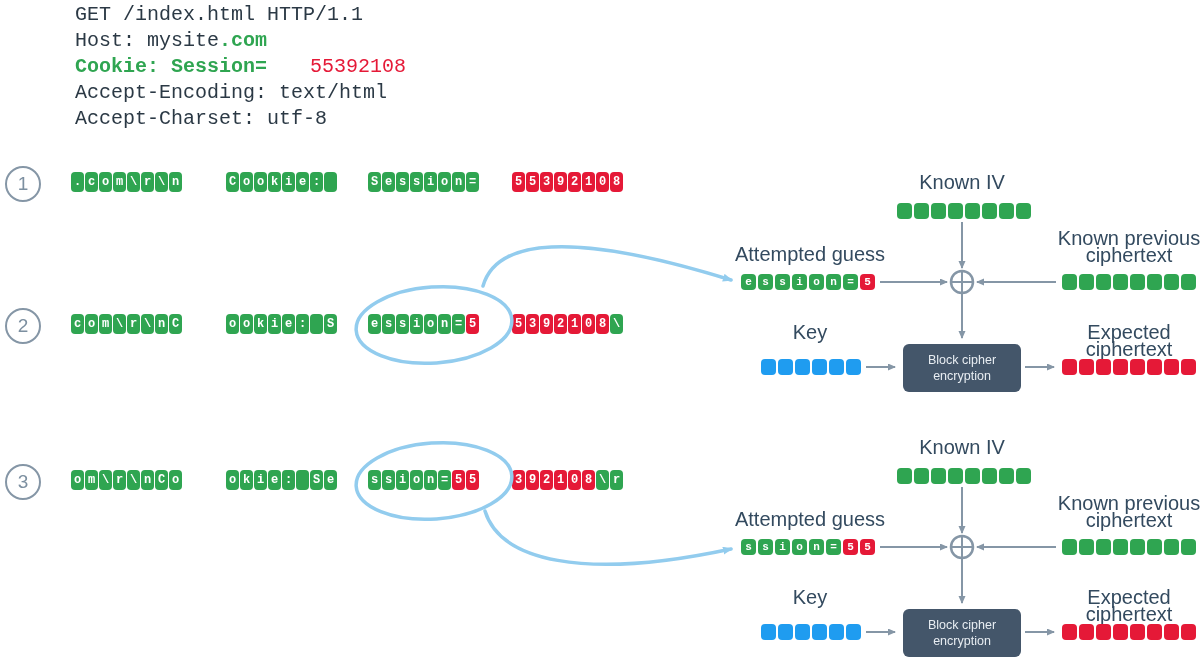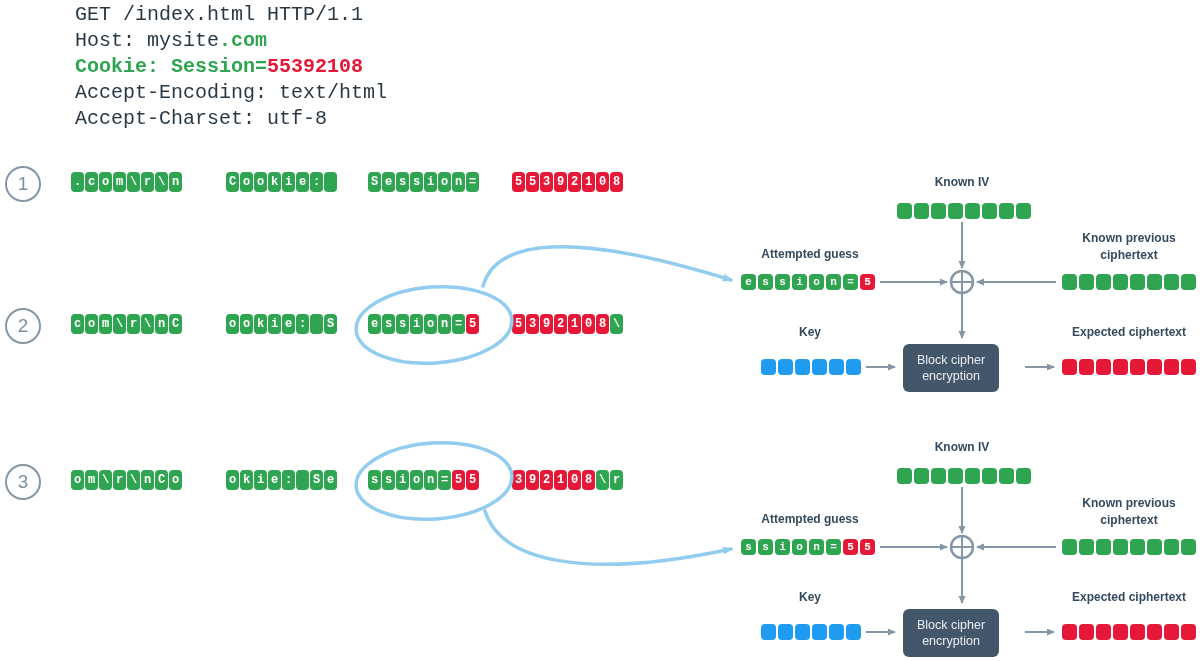--- a/index.html
+++ b/index.html
@@ -7,37 +7,37 @@
     --navy:#334a5f; --lightblue:#92ccee; --boxbg:#44566a; --dark:#2b3945;
   }
   html,body{margin:0;padding:0;background:#fff;}
   #page{position:relative;width:1200px;height:661px;background:#fff;overflow:hidden;
         font-family:"Liberation Sans",sans-serif;}
   .request{position:absolute;left:75px;top:2px;
            font-family:"Liberation Mono","DejaVu Sans Mono",monospace;
            font-size:20px;line-height:26px;color:var(--dark);white-space:pre;}
   .seg-dark{color:var(--dark);}
   .seg-green{color:var(--green);font-weight:bold;}
-  .seg-red{color:var(--red);font-weight:bold;}
+  .seg-red{color:var(--red);font-weight:normal;margin-left:43px;}
   .num-circle{position:absolute;width:32px;height:32px;border:2px solid var(--gray);
               border-radius:50%;color:#7c8fa0;display:flex;align-items:center;
               justify-content:center;font-size:19px;font-weight:500;background:#fff;}
   .block-group{position:absolute;display:flex;gap:1px;}
   .block{display:inline-flex;align-items:center;justify-content:center;border-radius:4px;
          color:#fff;font-family:"Liberation Mono","DejaVu Sans Mono",monospace;font-weight:bold;}
   .row-block{width:13px;height:20px;font-size:12px;}
   .d-block{width:15px;height:16px;font-size:11px;}
   .d-plain{width:15px;height:16px;}
   .bg-g{background:var(--green);}
   .bg-r{background:var(--red);}
   .bg-b{background:var(--blue);}
   .diagram{position:absolute;left:0;width:1200px;height:0;}
-  .lbl{position:absolute;color:var(--navy);font-size:12px;font-weight:700;
+  .lbl{position:absolute;color:var(--navy);font-size:20px;font-weight:400;
        text-align:center;line-height:17px;}
-  .cipher-box{position:absolute;width:96px;height:48px;background:var(--boxbg);
+  .cipher-box{position:absolute;width:118px;height:48px;background:var(--boxbg);
               border-radius:6px;color:#e8edf2;font-size:12.5px;line-height:16px;
               display:flex;flex-direction:column;align-items:center;justify-content:center;}
   #overlay{position:absolute;left:0;top:0;width:1200px;height:661px;
            pointer-events:none;z-index:5;}
   .blue-stroke{fill:none;stroke:var(--lightblue);stroke-width:3.5;stroke-linecap:round;}
   .gray-line{stroke:var(--gray);stroke-width:2;fill:none;}
 </style>
 </head>
 <body>
 

